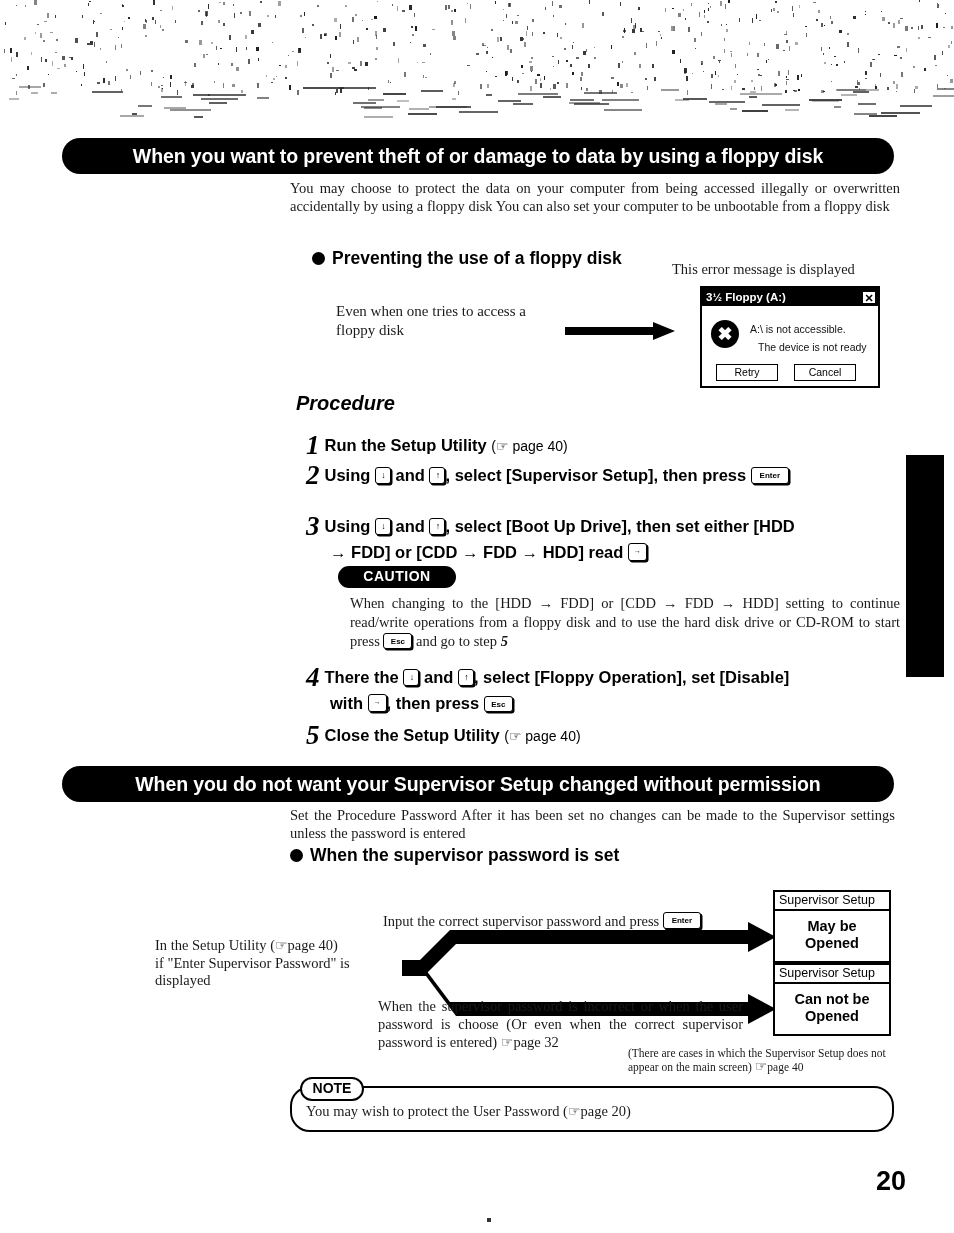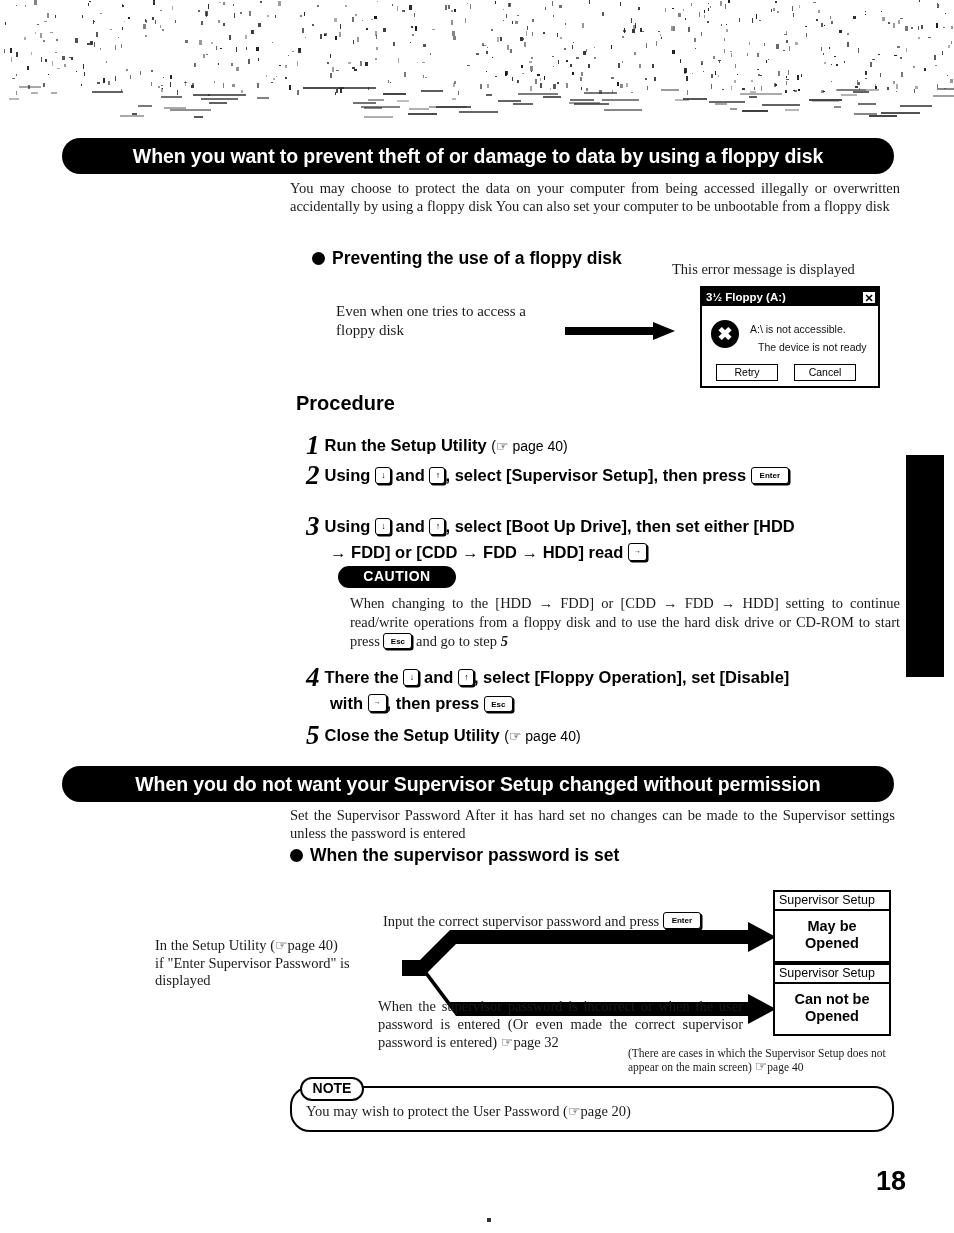--- a/index.html
+++ b/index.html
@@ -55,20 +55,21 @@
   .serif {
     position: absolute;
     font-family: "Liberation Serif", serif;
     font-size: 14.5px;
     line-height: 17.5px;
     color: #1a1a1a;
   }
   .sans {
     position: absolute;
     font-family: "Liberation Sans", sans-serif;
+    font-style: italic;
   }
 
   #intro-1 { left: 290px; top: 180px; width: 610px; text-align: justify; }
   #intro-2 { left: 290px; top: 807px; width: 605px; text-align: justify; }
 
   
   .bullet-head {
     position: absolute;
     font-family: "Liberation Sans", sans-serif;
     font-weight: bold;
@@ -1055,21 +1056,21 @@
 
 <div class="step" id="step5">
   <span class="step-num">5</span><span>Close the Setup Utility</span>
   <span class="pageref">(<span class="hand">☞</span> <span>page 40</span>)</span>
 </div>
 
 <div id="index-tab"></div>
 
 <div class="banner banner-2">When you do not want your Supervisor Setup changed without permission</div>
 
-<div class="serif" id="intro-2">Set the Supervisor Password  After it has hard set  no changes can be made to the Supervisor settings unless the password is entered</div>
+<div class="serif" id="intro-2">Set the Procedure Password  After it has been set  no changes can be made to the Supervisor settings unless the password is entered</div>
 
 <div class="bullet-head" id="head-when-set">
   <span class="bullet-dot"></span>
   <span>When the supervisor password is set</span>
 </div>
 
 <div class="serif" id="flow-left-text">
   <span>In the Setup Utility  (</span><span class="hand">☞</span><span>page 40)</span><br>
   <span>if "Enter Supervisor Password" is displayed</span>
 </div>
@@ -1079,21 +1080,21 @@
   <span class="keycap key-enter">Enter</span>
 </div>
 
 <svg id="flow-svg" viewBox="0 0 400 145">
   <path d="M0 78 L22 78 L22 74 L46 74 L46 78 Z" fill="#000"></path>
   <path d="M22 70 L40 70 L70 40 L368 40 L368 32 L396 47 L368 62 L368 54 L76 54 L46 84 L22 84 Z" fill="#000"></path>
   <path d="M22 72 L40 72 L70 112 L368 112 L368 104 L396 119 L368 134 L368 126 L76 126 L46 86 L22 86 Z" fill="#000"></path>
 </svg>
 
 <div class="serif" id="flow-bottom-text">
-  <span>When the supervisor password is incorrect or when the user password is entered  (Or  even made the correct supervisor password is entered)</span>
+  <span>When the supervisor password is incorrect or when the user password is choose  (Or  even when the correct supervisor password is entered)</span>
   <span class="hand">☞</span><span>page 32</span>
 </div>
 
 <div class="serif" id="flow-footnote">
   <span>(There are cases in which the Supervisor Setup does not appear on the main screen)</span>
   <span class="hand">☞</span><span>page 40</span>
 </div>
 
 <div class="result-box" id="box-open">
   <div class="result-head">Supervisor Setup</div>
@@ -1110,14 +1111,14 @@
     <span>Opened</span>
   </div>
 </div>
 
 <div id="note-box"></div>
 <div id="note-badge">NOTE</div>
 <div class="serif" id="note-text">
   <span>You may wish to protect the User Password (</span><span class="hand">☞</span><span>page 20)</span>
 </div>
 
-<div id="page-number">18</div>
+<div id="page-number">20</div>
 <div id="bottom-speck"></div>
 
 </body></html>

